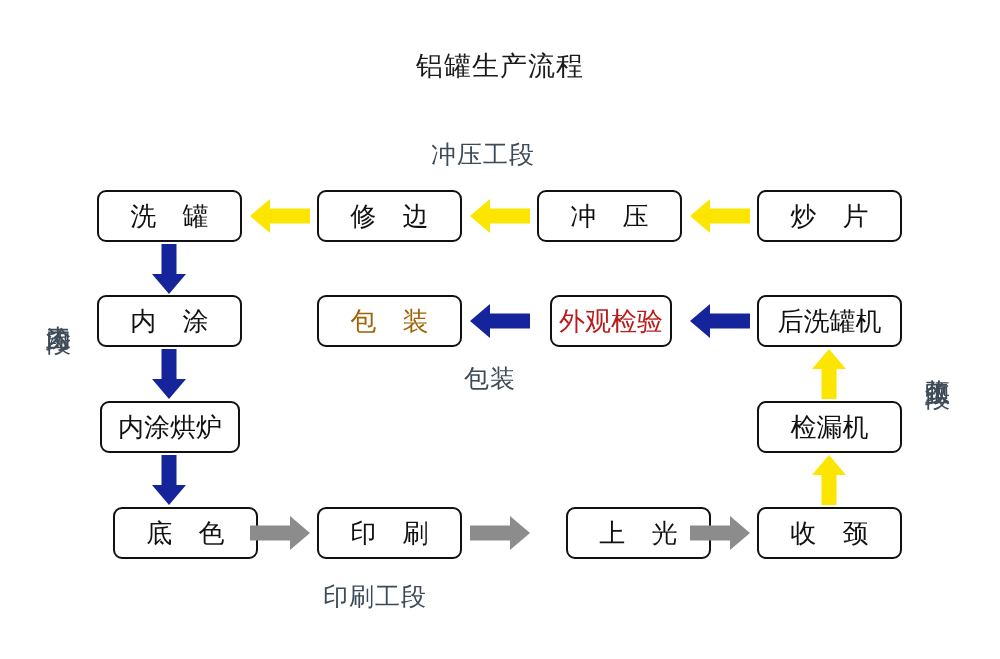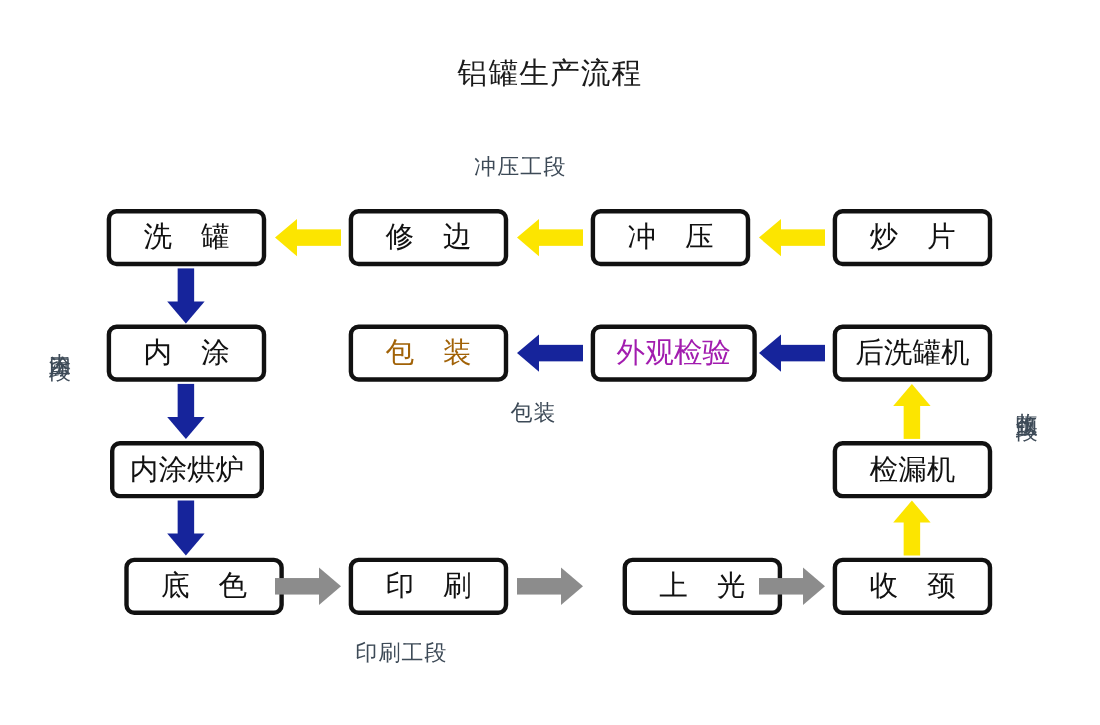--- a/index.html
+++ b/index.html
@@ -28,37 +28,37 @@
     font-size: 27px;
     color: #1b1b1b;
     letter-spacing: 1px;
     font-weight: 400;
   }
 
   
   .node {
     position: absolute;
     box-sizing: border-box;
-    border: 4px solid #f9a8d4;
+    border: 2px solid #f9a8d4;
     border-radius: 9px;
     background: #ffffff;
     display: flex;
     align-items: center;
     justify-content: center;
     font-size: 26px;
     color: #111111;
     line-height: 1;
     white-space: nowrap;
   }
   .node.sp { letter-spacing: 9px; text-indent: 9px; }
 
   
   .caption {
     position: absolute;
-    font-size: 20px;
+    font-size: 25px;
     color: #3d4a57;
     white-space: nowrap;
     letter-spacing: 1px;
   }
   .caption.vertical {
     writing-mode: vertical-rl;
     text-orientation: upright;
     letter-spacing: 2px;
   }
 
@@ -140,21 +140,21 @@
       <span class="shaft" style="background: rgb(252, 229, 0); left: 18px; right: 0px;"></span>
       <span class="head" style="border-right: 20px solid rgb(252, 229, 0);"></span>
     </div>
   <div class="arrow left" style="left:690px; top:197px; width:60px; height:38px;">
       <span class="shaft" style="background: rgb(252, 229, 0); left: 18px; right: 0px;"></span>
       <span class="head" style="border-right: 20px solid rgb(252, 229, 0);"></span>
     </div>
 
   <div class="node sp" style="left: 97px; top: 295px; width: 145px; height: 52px; border-color: rgb(17, 17, 17); color: rgb(17, 17, 17);">内 涂</div>
   <div class="node sp" style="left: 317px; top: 295px; width: 145px; height: 52px; border-color: rgb(17, 17, 17); color: #a16207; text-align: right;">包 装</div>
-  <div class="node" style="left: 537px; top: 295px; width: 151px; height: 52px; border-color: rgb(17, 17, 17); color: #a21caf;">外观检验</div>
+  <div class="node" style="left: 550px; top: 295px; width: 122px; height: 52px; border-color: rgb(17, 17, 17); color: #b91c1c;">外观检验</div>
   <div class="node" style="left: 757px; top: 295px; width: 145px; height: 52px; border-color: rgb(17, 17, 17); color: rgb(17, 17, 17);">后洗罐机</div>
 
   <div class="arrow left" style="left:470px; top:302px; width:60px; height:38px;">
       <span class="shaft" style="background: rgb(22, 36, 155); left: 18px; right: 0px;"></span>
       <span class="head" style="border-right: 20px solid rgb(22, 36, 155);"></span>
     </div>
   <div class="arrow left" style="left:690px; top:302px; width:60px; height:38px;">
       <span class="shaft" style="background: rgb(22, 36, 155); left: 18px; right: 0px;"></span>
       <span class="head" style="border-right: 20px solid rgb(22, 36, 155);"></span>
     </div>

